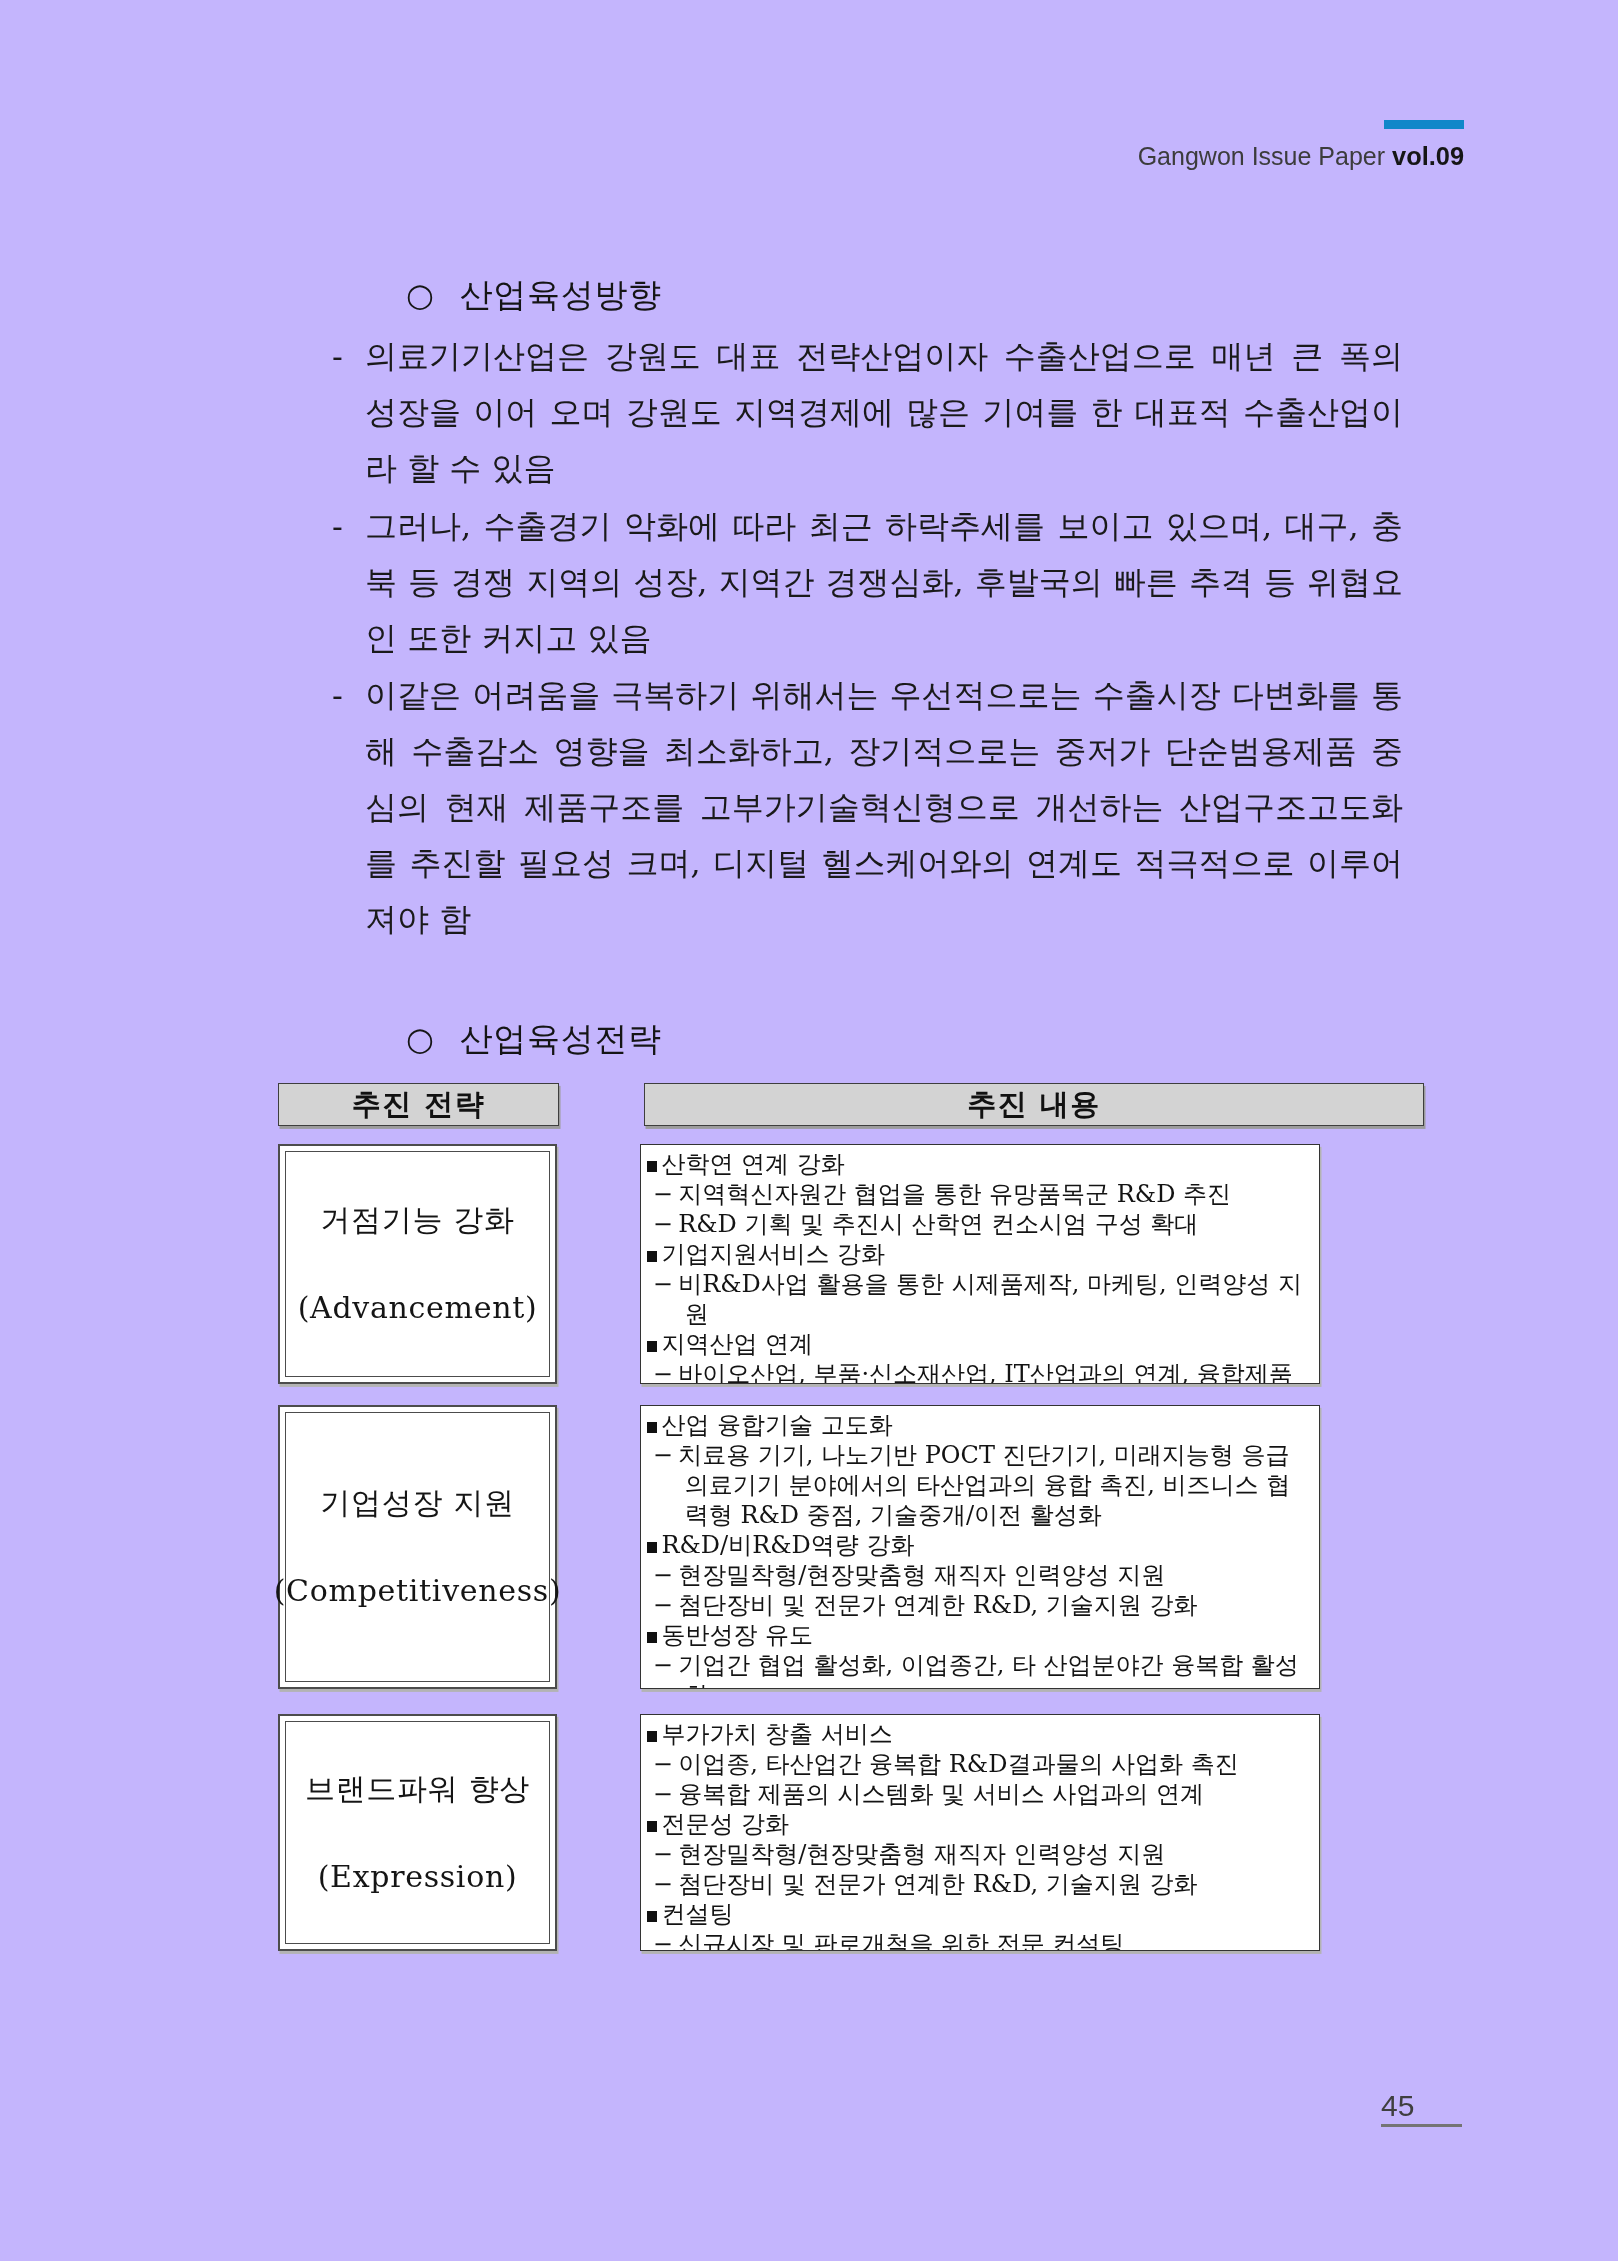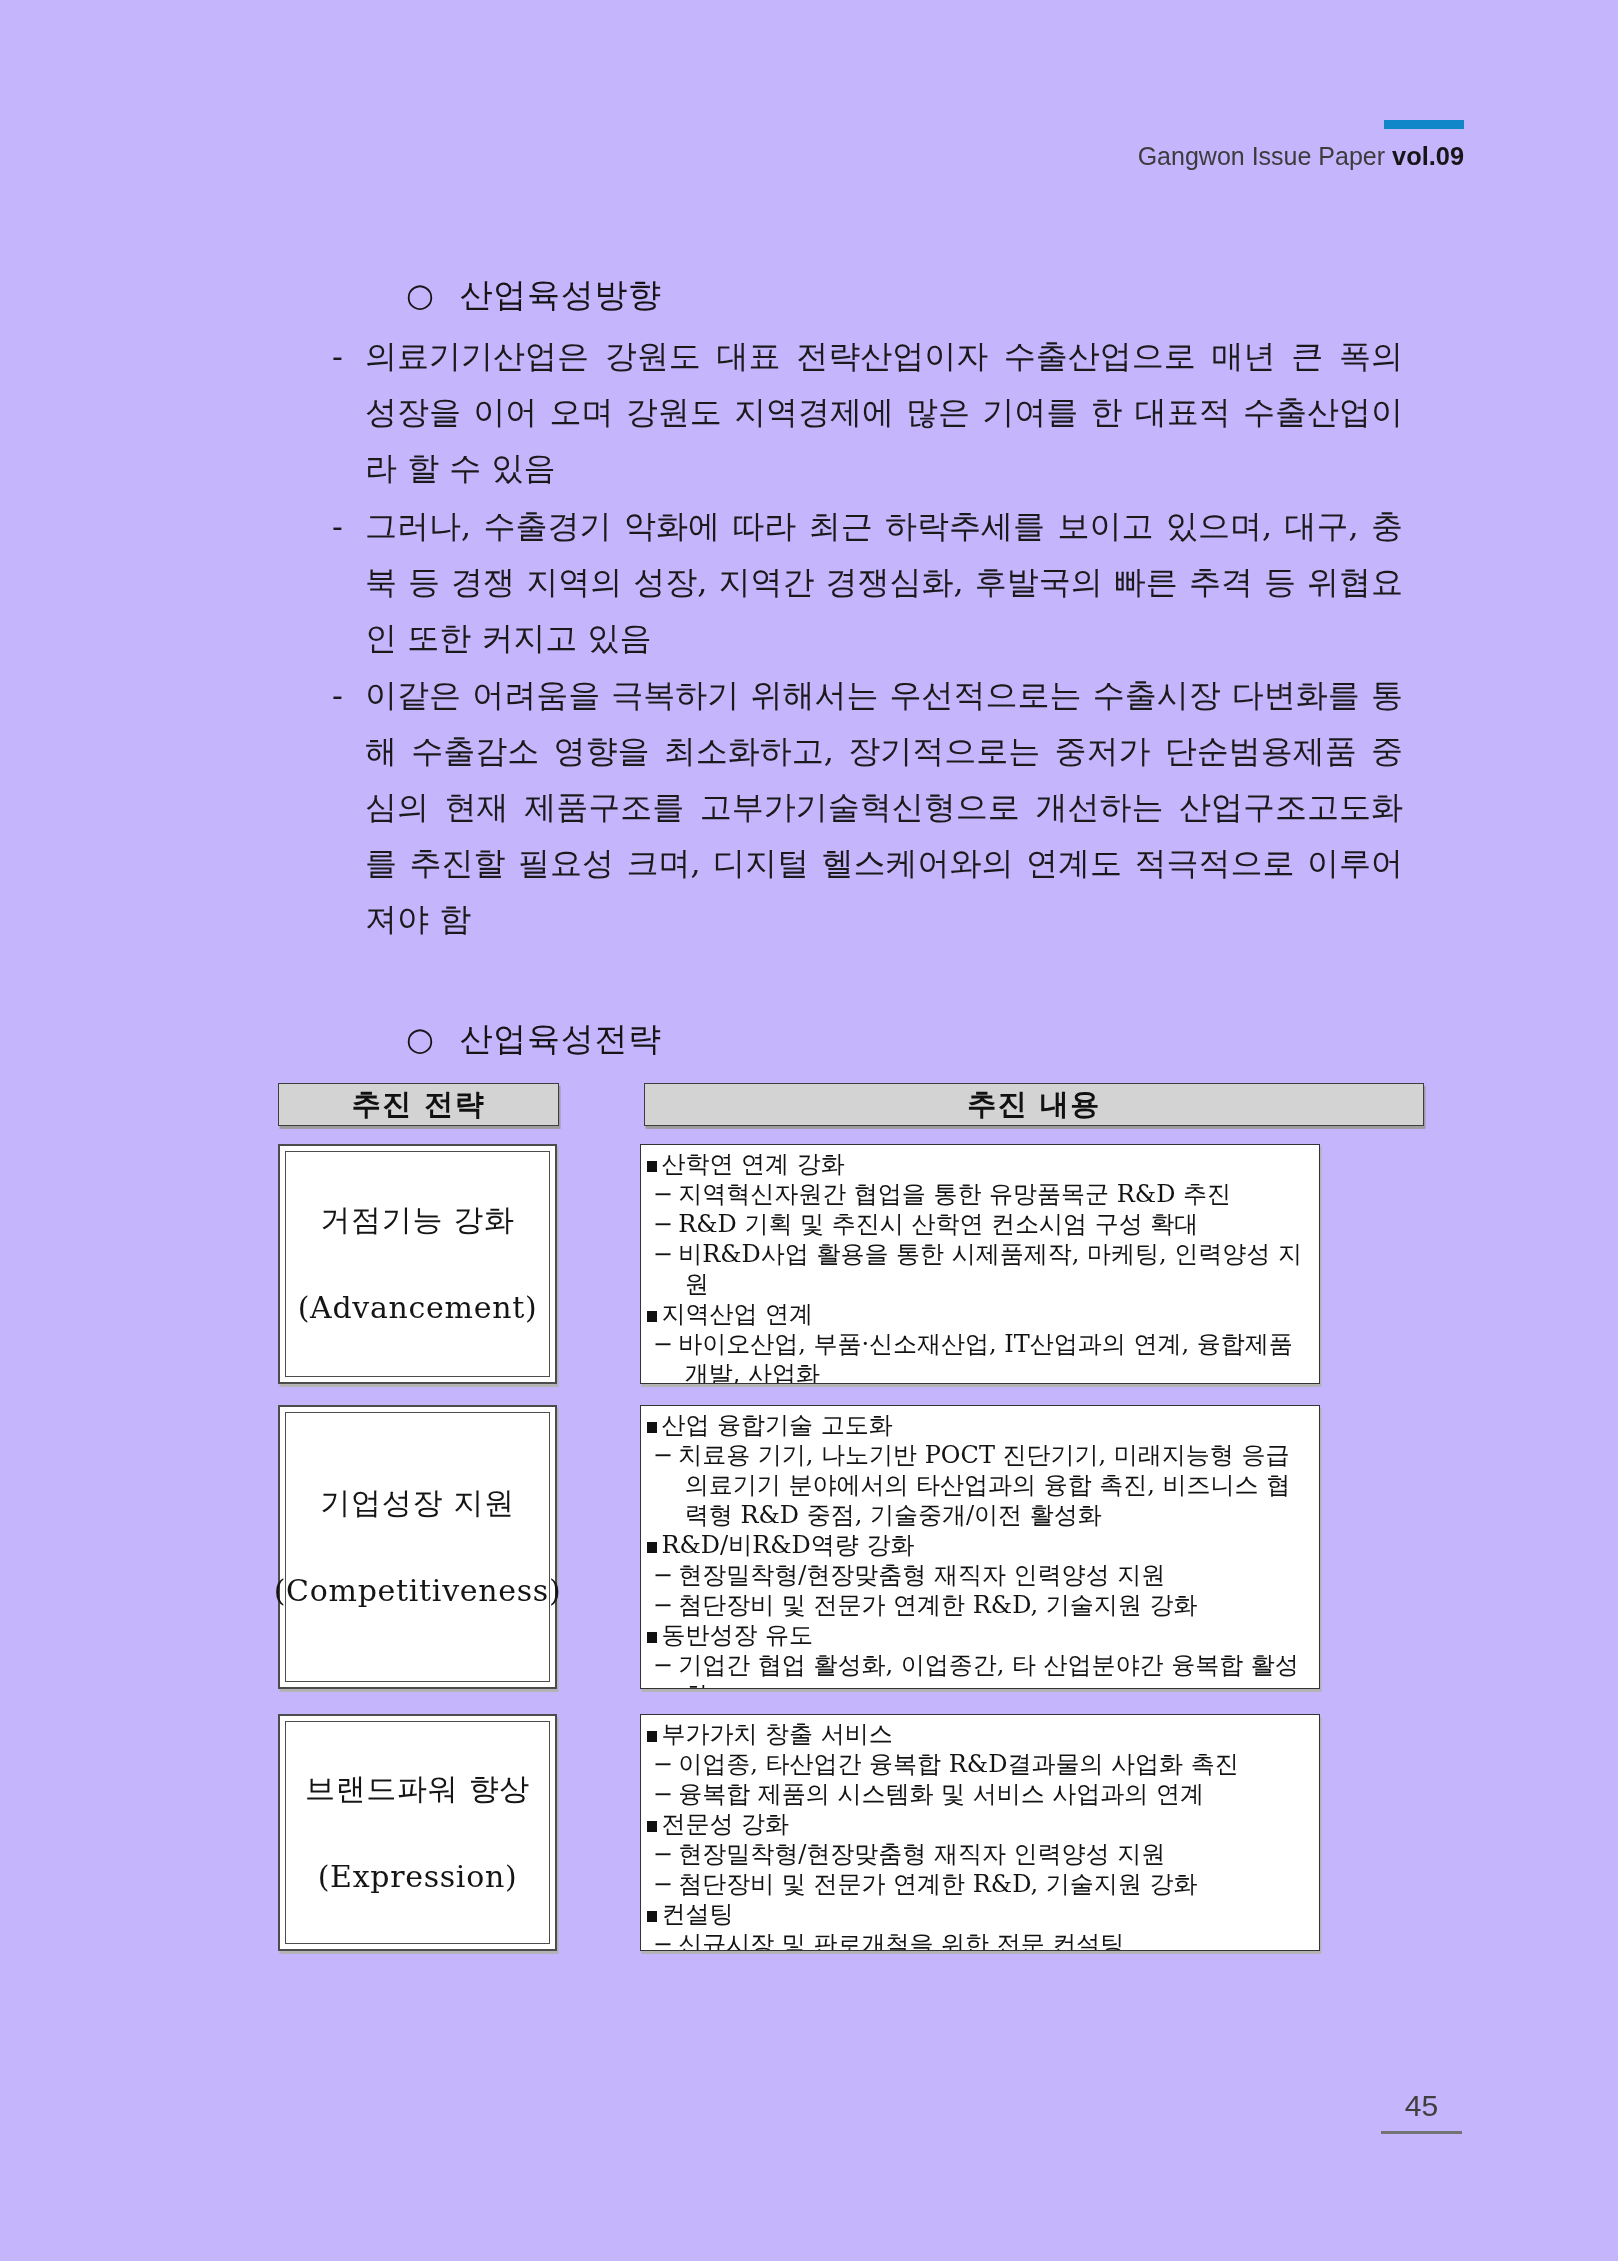--- a/index.html
+++ b/index.html
@@ -86,24 +86,24 @@
   .sec{white-space:nowrap;}
   .sec .sq{
     display:inline-block;width:10.2px;height:11px;background:#111;
     margin-right:4.4px;
   }
   .sub{padding-left:38px;text-indent:-32px;}
   .sub .sdash{display:inline-block;width:25.4px;text-indent:0;}
   
   .page-num{
     position:absolute;top:2089px;right:157px;width:81px;
-    text-align:center;
+    text-align:left;
     font-family:"Liberation Sans","DejaVu Sans",sans-serif;
     font-size:30px;color:#3f3f3f;
-    padding-bottom:8px;
+    padding-bottom:1px;
     border-bottom:3.6px solid #747474;
   }
 </style>
 </head>
 <body>
 
 <div class="page">
 
   <div class="accent-bar"></div>
   <div class="header-title"><span>Gangwon Issue Paper</span>&nbsp;<span class="vol">vol.09</span></div>
@@ -128,20 +128,21 @@
   <div class="strat-box r1">
     <div class="strat-inner">
       <span>거점기능 강화</span>
       <span>(Advancement)</span>
     </div>
   </div>
   <div class="content-box r1">
     <div class="sec"><span class="sq"></span><span>산학연 연계 강화</span></div>
     <div class="sub"><span class="sdash">−</span><span>지역혁신자원간 협업을 통한 유망품목군 R&amp;D 추진</span></div>
     <div class="sub"><span class="sdash">−</span><span>R&amp;D 기획 및 추진시 산학연 컨소시엄 구성 확대</span></div>
+    <div class="sec"><span class="sq"></span><span>기업지원서비스 강화</span></div>
     <div class="sub"><span class="sdash">−</span><span>비R&amp;D사업 활용을 통한 시제품제작, 마케팅, 인력양성 지원</span></div>
     <div class="sec"><span class="sq"></span><span>지역산업 연계</span></div>
     <div class="sub"><span class="sdash">−</span><span>바이오산업, 부품·신소재산업, IT산업과의 연계, 융합제품 개발, 사업화</span></div>
   </div>
 
   <div class="strat-box r2">
     <div class="strat-inner">
       <span>기업성장 지원</span>
       <span>(Competitiveness)</span>
     </div>

